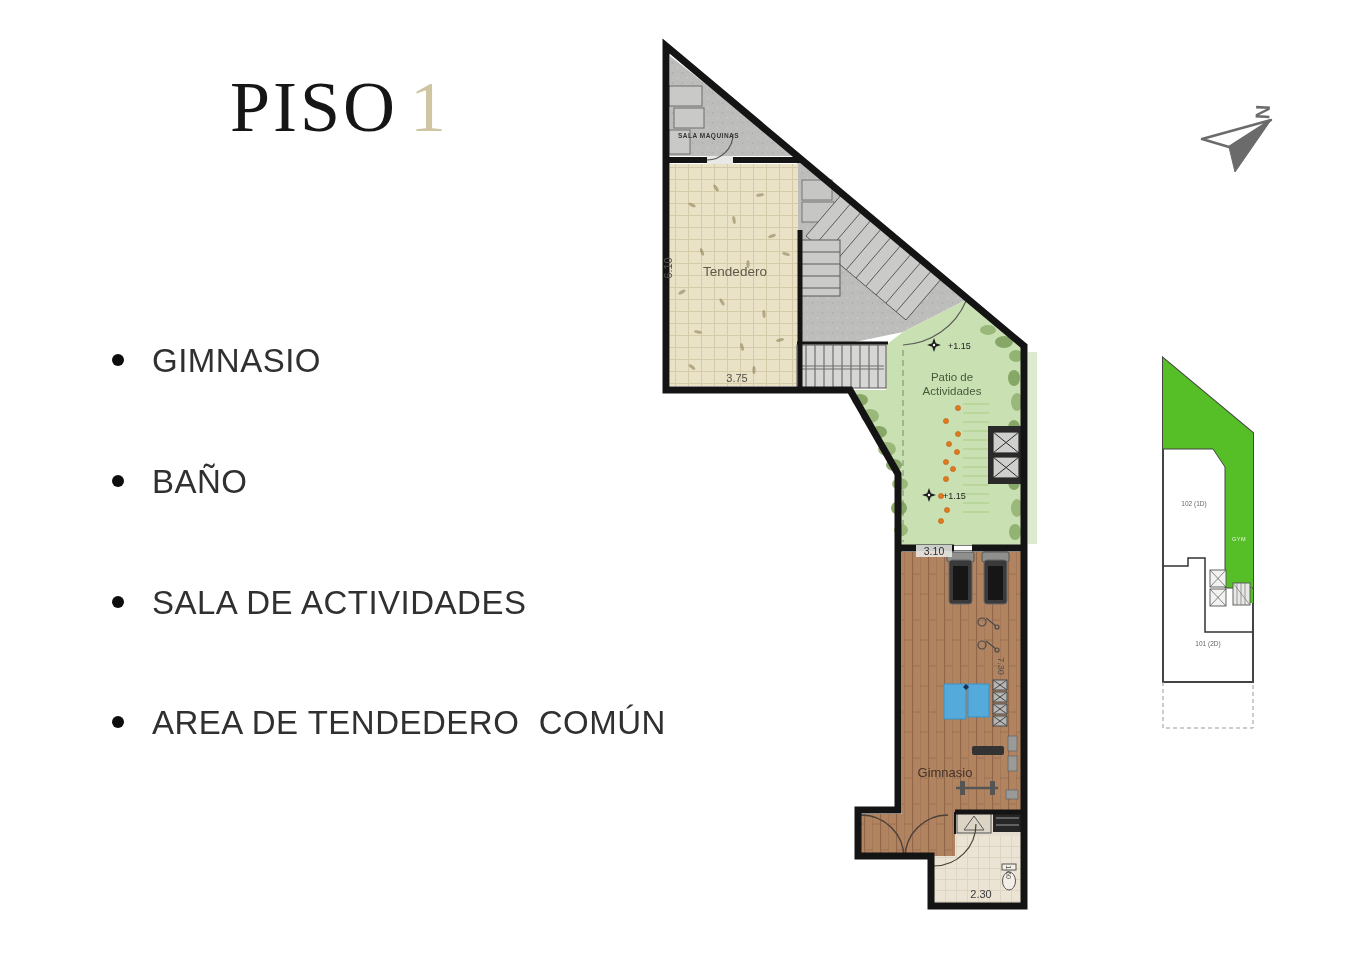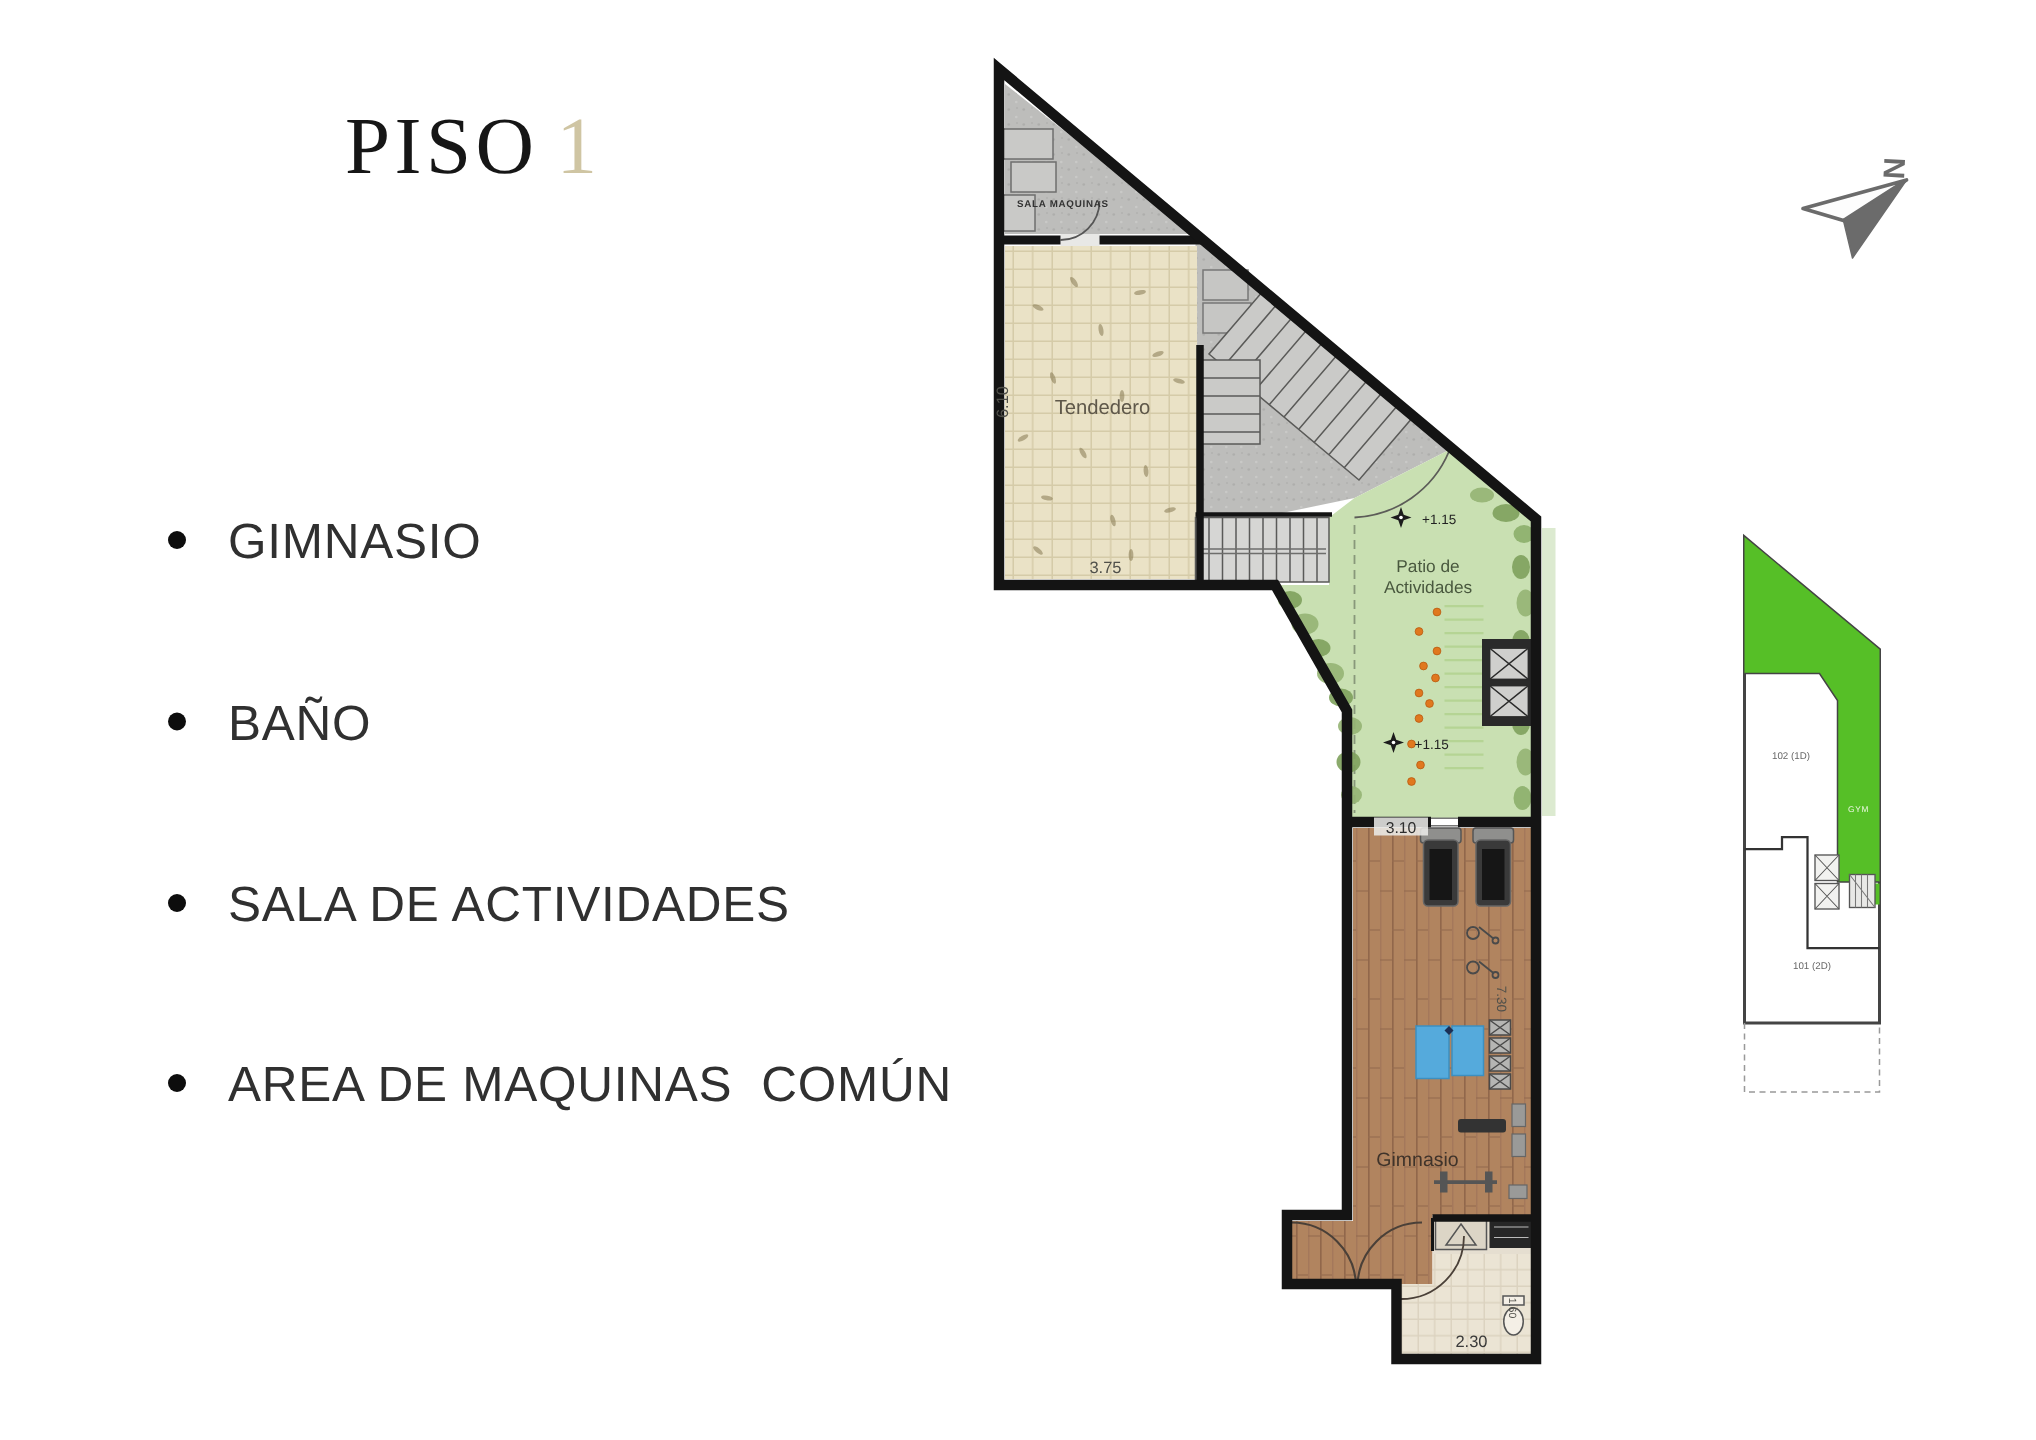--- a/index.html
+++ b/index.html
@@ -3,21 +3,21 @@
 <meta charset="utf-8">
 <style>
   html,body{margin:0;padding:0;background:#888;}
   .page{
     position:relative;width:1357px;height:960px;background:#ffffff;
     overflow:hidden;font-family:"Liberation Sans",sans-serif;
     margin:0 auto;
   }
   .title{
     position:absolute;left:230px;top:66px;
-    font-family:"Liberation Serif",serif;font-size:54px;letter-spacing:3px;
+    font-family:"Liberation Serif",serif;font-size:72px;letter-spacing:3px;
     color:#161616;
   }
   .title .num{color:#cfc5a3;margin-left:12px;}
   .feature{
     position:absolute;left:112px;display:flex;align-items:flex-start;
   }
   .feature .dot{
     width:12px;height:12px;border-radius:50%;background:#0d0d0d;
     margin-top:12px;flex:0 0 auto;
   }
@@ -47,21 +47,21 @@
   <div class="feature f1">
     <span class="dot"></span>
     <span class="lbl">BAÑO</span>
   </div>
   <div class="feature f2">
     <span class="dot"></span>
     <span class="lbl">SALA DE ACTIVIDADES</span>
   </div>
   <div class="feature f3">
     <span class="dot"></span>
-    <span class="lbl">AREA DE MAQUINAS  COMÚN</span>
+    <span class="lbl">AREA DE TENDEDERO  COMÚN</span>
   </div>
 
   <svg style="left:1190px;top:86px;" width="104" height="96" viewBox="1190 86 104 96">
     <path d="M 1202,139 L 1271,120 L 1229,147 Z" fill="#fdfdfd" stroke="#6b6b6b" stroke-width="2.5" stroke-linejoin="round"></path>
     <path d="M 1271,120 L 1229,147 L 1235,172 Z" fill="#6b6b6b" stroke="#6b6b6b" stroke-width="1" stroke-linejoin="round"></path>
     <text x="1258" y="119" transform="rotate(93 1264 111)" font-family="Liberation Serif,serif" font-size="20" font-weight="bold" fill="#6b6b6b">N</text>
   </svg>
 
   <svg style="left:650px;top:33px;" width="392" height="887" viewBox="650 33 392 887">
     <defs>

